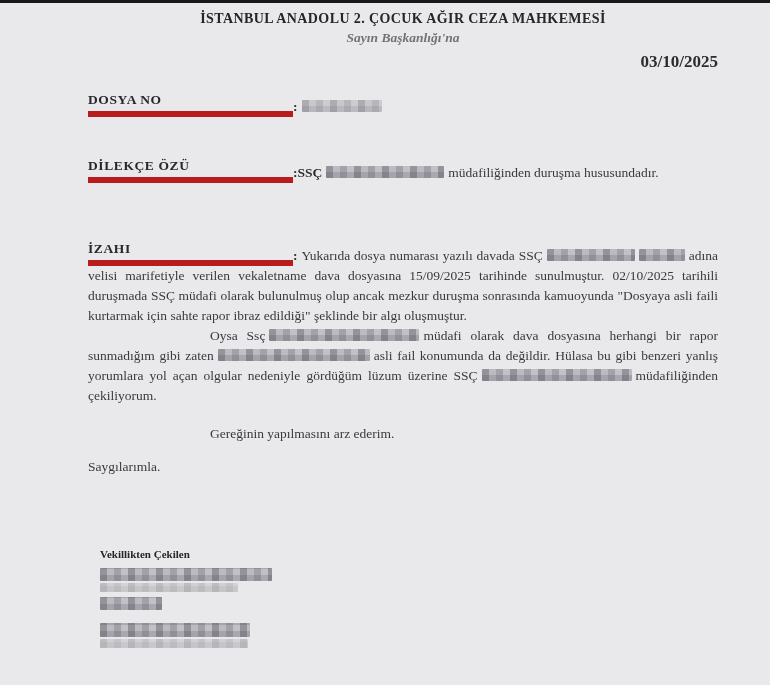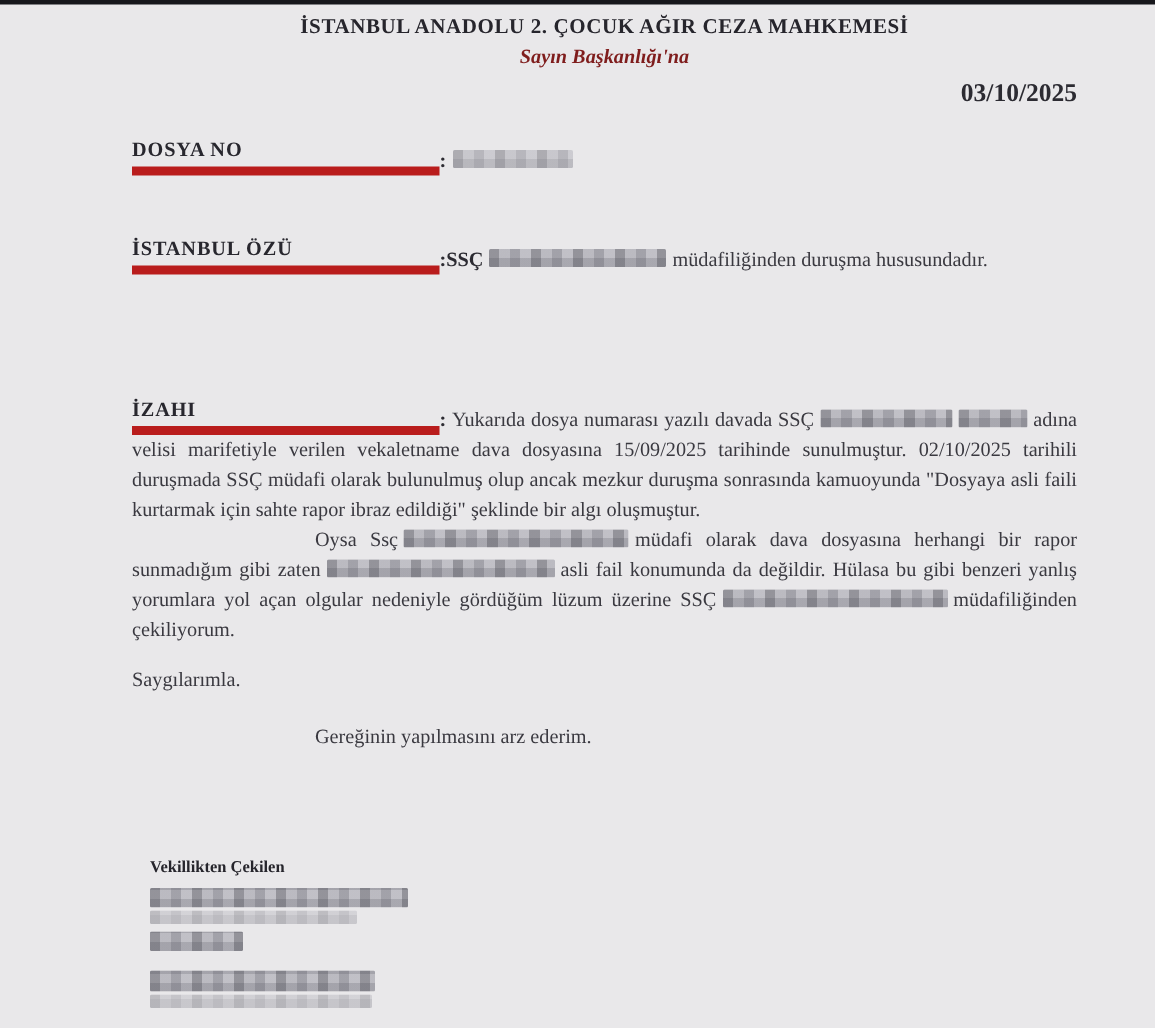--- a/index.html
+++ b/index.html
@@ -28,21 +28,21 @@
     font-size:14px;
     letter-spacing:.4px;
     color:#26252c;
     line-height:17px;
   }
   .salutation{
     text-align:center;
     font-weight:bold;
     font-style:italic;
     font-size:13.5px;
-    color:#7f1d1d;
+    color:#737373;
     margin-top:3px;
     line-height:16px;
   }
   .letter-date{
     text-align:right;
     font-weight:bold;
     font-size:17px;
     color:#2c2b32;
     margin-top:8px;
     line-height:15px;
@@ -57,21 +57,21 @@
     color:#28272e;
     border-bottom:6px solid #b91c1c;
     padding-bottom:1px;
     vertical-align:bottom;
   }
   .bold{font-weight:bold;color:#2c2b32;}
   .para{
     text-align:justify;
     margin:0;
   }
-  .para.explanation{margin-top:80px;}
+  .para.explanation{margin-top:56px;}
   .para.second{margin-top:0;text-indent:122px;}
   .closing-request{margin-top:18px;text-indent:122px;}
   .closing-regards{margin-top:13px;}
   .signature-block{margin-top:67px;margin-left:12px;}
   .signature-title{font-weight:bold;color:#26252c;font-size:11px;}
   .redact{
     display:inline-block;
     height:12px;
     margin:0 4px;
     border-radius:1px;
@@ -95,34 +95,34 @@
 
   <div class="court-title">İSTANBUL ANADOLU 2. ÇOCUK AĞIR CEZA MAHKEMESİ</div>
   <div class="salutation">Sayın Başkanlığı'na</div>
   <div class="letter-date">03/10/2025</div>
 
   <div class="field-row">
     <span class="field-label">DOSYA NO</span><span class="bold">:</span><span class="redact value" style="width:80px"></span>
   </div>
 
   <div class="field-row subject">
-    <span class="field-label">İSTANBUL ÖZÜ</span><span class="bold">:SSÇ</span><span class="redact" style="width:118px"></span><span>müdafiliğinden duruşma hususundadır.</span>
+    <span class="field-label">DİLEKÇE ÖZÜ</span><span class="bold">:SSÇ</span><span class="redact" style="width:118px"></span><span>müdafiliğinden duruşma hususundadır.</span>
   </div>
 
   <p class="para explanation">
     <span class="field-label">İZAHI</span><span class="bold">: </span><span>Yukarıda dosya numarası yazılı davada SSÇ</span><span class="redact" style="width:88px"></span><span class="redact" style="width:46px;margin-left:0"></span><span>adına velisi marifetiyle verilen vekaletname dava dosyasına 15/09/2025 tarihinde sunulmuştur. 02/10/2025 tarihili duruşmada SSÇ müdafi olarak bulunulmuş olup ancak mezkur duruşma sonrasında kamuoyunda "Dosyaya asli faili kurtarmak için sahte rapor ibraz edildiği" şeklinde bir algı oluşmuştur.</span>
   </p>
 
   <p class="para second">
     <span>Oysa Ssç</span><span class="redact" style="width:150px"></span><span>müdafi olarak dava dosyasına herhangi bir rapor sunmadığım gibi zaten</span><span class="redact" style="width:152px"></span><span>asli fail konumunda da değildir. Hülasa bu gibi benzeri yanlış yorumlara yol açan olgular nedeniyle gördüğüm lüzum üzerine SSÇ</span><span class="redact" style="width:150px"></span><span>müdafiliğinden çekiliyorum.</span>
   </p>
 
+  <p class="para closing-request">Gereğinin yapılmasını arz ederim.</p>
+
   <p class="para closing-regards">Saygılarımla.</p>
-
-  <p class="para closing-request">Gereğinin yapılmasını arz ederim.</p>
 
   <div class="signature-block">
     <div class="signature-title">Vekillikten Çekilen</div>
     <div class="redact block" style="width:172px;height:13px;margin-top:4px"></div>
     <div class="redact block light" style="width:138px;height:9px;margin-top:2px"></div>
     <div class="redact block" style="width:62px;height:13px;margin-top:5px"></div>
     <div class="redact block" style="width:150px;height:14px;margin-top:13px"></div>
     <div class="redact block light" style="width:148px;height:9px;margin-top:2px"></div>
   </div>
 

